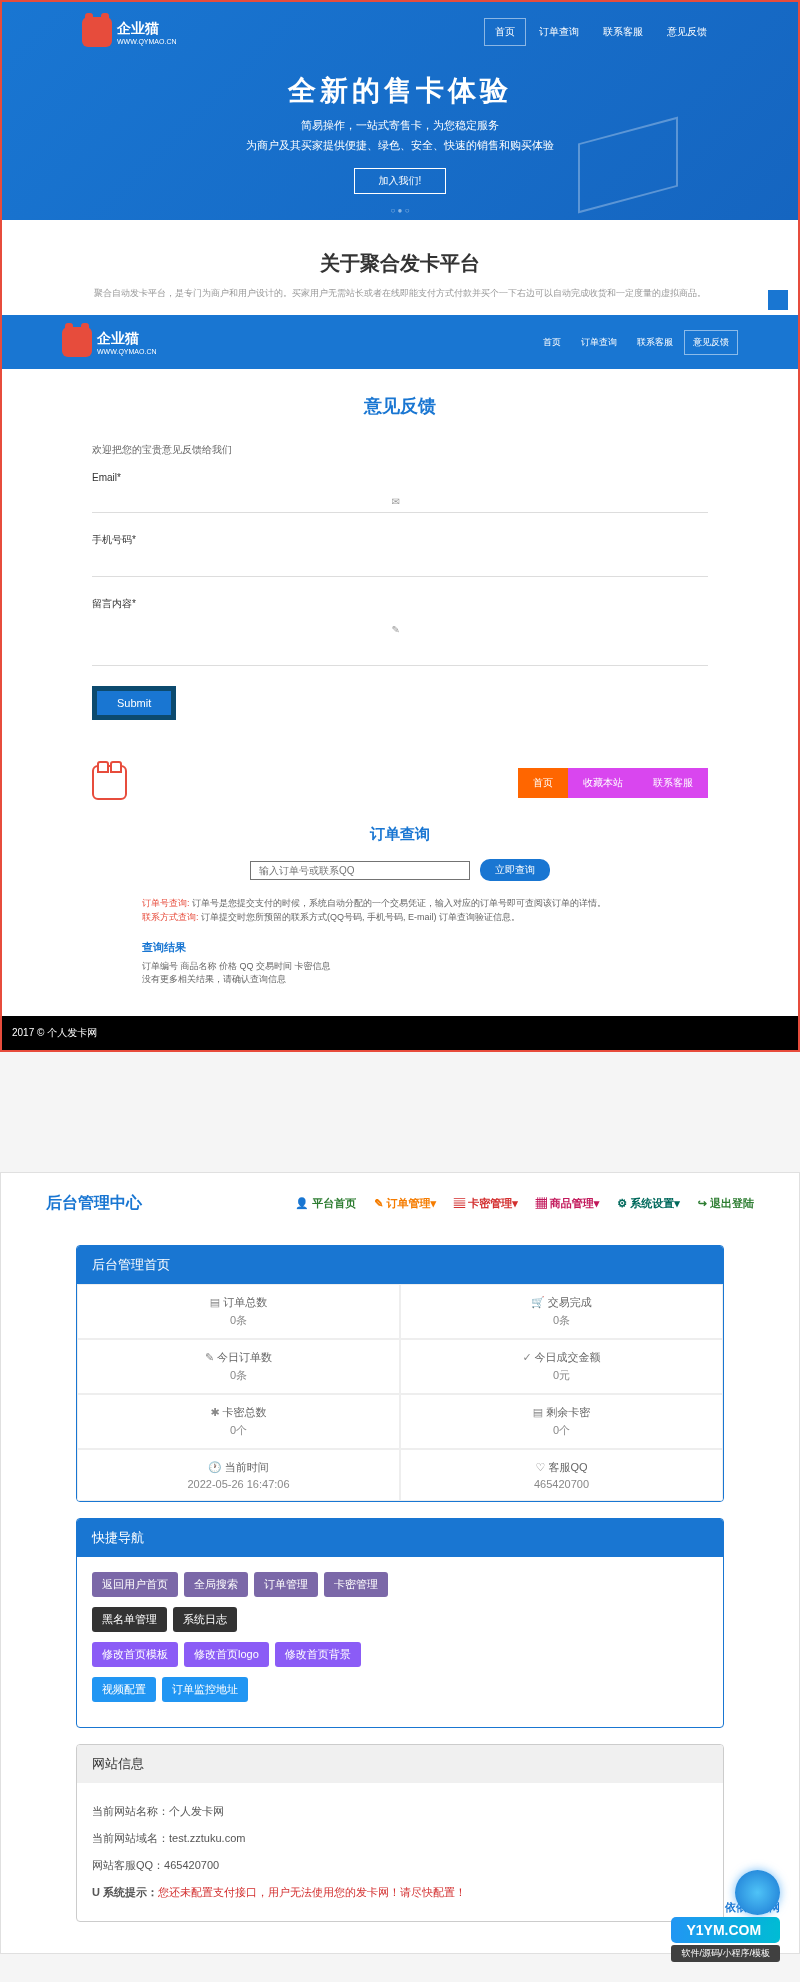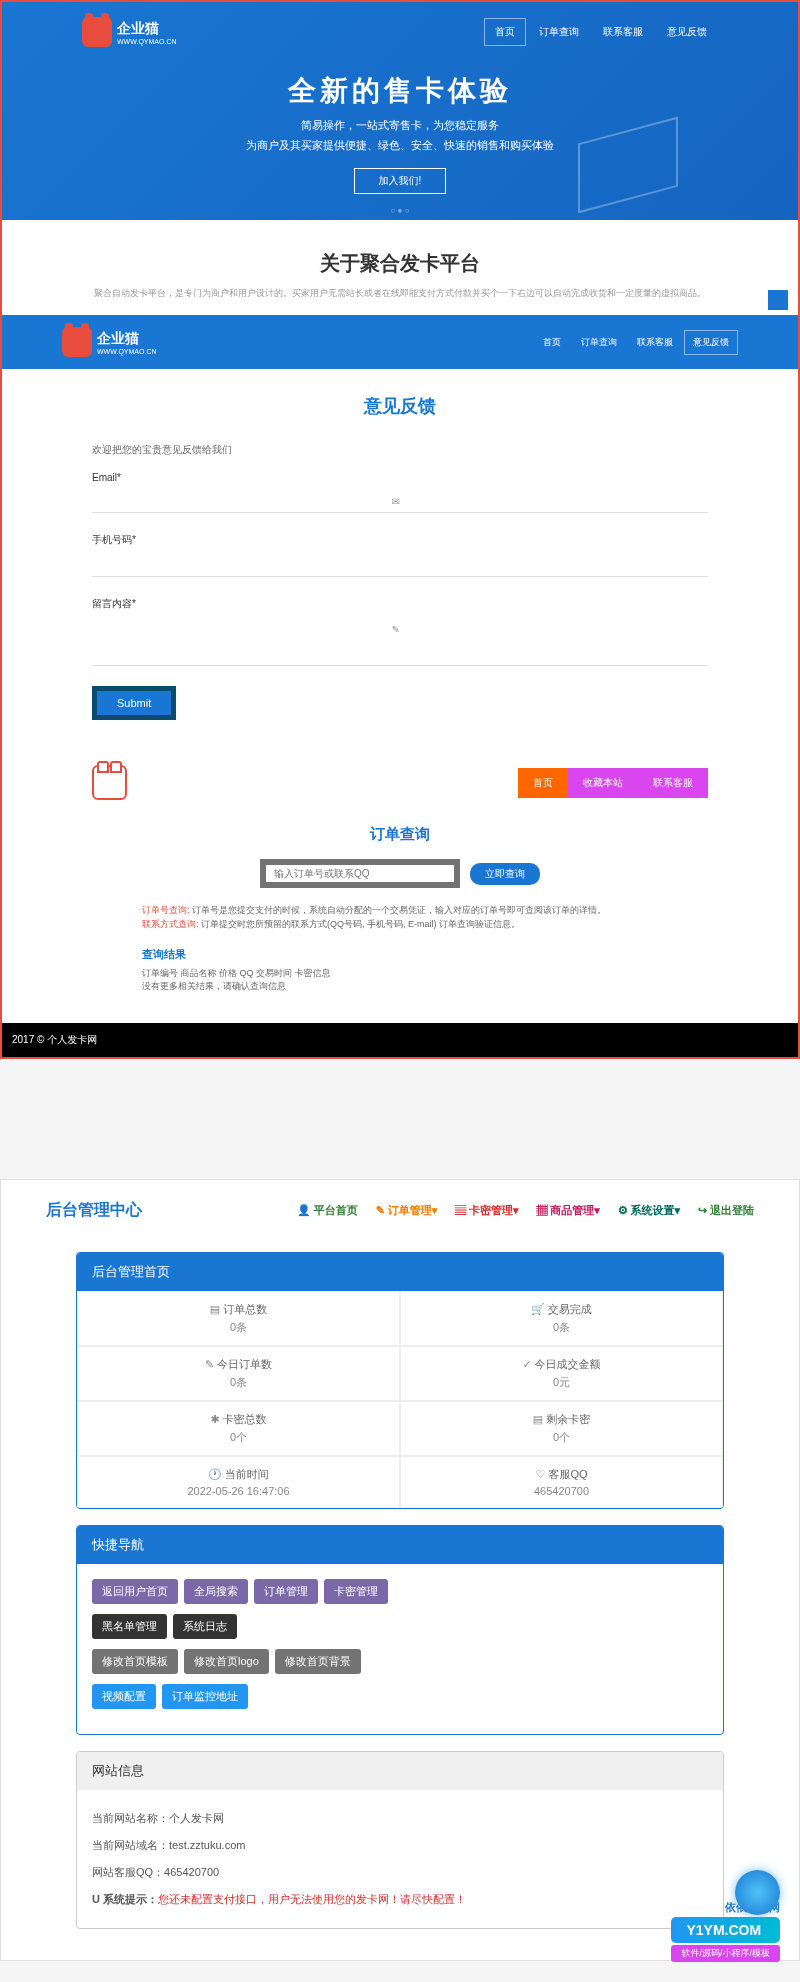--- a/index.html
+++ b/index.html
@@ -53,65 +53,65 @@
 .order-logo { width: 35px; height: 35px; border: 2px solid #e74c3c; border-radius: 6px; position: relative; }
 .order-logo::before, .order-logo::after { content: ''; position: absolute; width: 8px; height: 8px; border: 2px solid #e74c3c; top: -6px; border-radius: 3px 3px 0 0; background: #fff; }
 .order-logo::before { left: 3px; }
 .order-logo::after { right: 3px; }
 .order-nav-items { display: flex; }
 .order-nav-item { padding: 8px 15px; font-size: 10px; color: #fff; }
 .order-nav-item.orange { background: #ff6600; }
 .order-nav-item.black { background: #d946ef; }
 .order-title { text-align: center; color: #1976d2; font-size: 15px; font-weight: bold; padding: 25px 0 15px; }
 .search-row { display: flex; align-items: center; justify-content: center; gap: 10px; margin-bottom: 15px; }
-.search-input { border: 6px solid #737373; padding: 3px 8px; width: 200px; font-size: 10px; }
+.search-input { border: 1px solid #737373; padding: 3px 8px; width: 220px; font-size: 10px; }
 .search-btn { background: #1976d2; color: #fff; border: none; padding: 4px 15px; border-radius: 10px; font-size: 10px; }
 .search-info { font-size: 9px; color: #666; padding: 0 50px; line-height: 1.6; }
 .search-info .red { color: #e74c3c; }
 .result-title { color: #1976d2; font-size: 11px; font-weight: bold; margin: 15px 0 5px 50px; }
 .result-row { font-size: 9px; color: #666; padding: 0 50px; }
 .footer-black { background: #000; color: #fff; text-align: left; padding: 10px; font-size: 10px; margin-top: 30px; }
 
 
 .admin-wrap { background: #fff; margin-top: 120px; padding: 15px; border: 1px solid #e0e0e0; }
 .admin-header { display: flex; justify-content: space-between; align-items: center; padding: 5px 30px 15px; }
 .admin-title { color: #1976d2; font-size: 16px; font-weight: bold; }
 .admin-nav { display: flex; gap: 18px; }
-.admin-nav-item { font-size: 11px; font-weight: bold; display: flex; align-items: center; gap: 3px; font-family: Liberation Serif, serif; }
+.admin-nav-item { font-size: 11px; font-weight: bold; display: flex; align-items: center; gap: 3px; }
 .c-green { color: #2e7d32; }
 .c-orange { color: #f57c00; }
 .c-red { color: #d32f2f; }
 .c-pink { color: #c2185b; }
 .c-darkgreen { color: #00695c; }
 
 .panel { margin: 16px 60px; border: 1px solid #1976d2; border-radius: 4px; overflow: hidden; }
 .panel-header { background: #1976d2; color: #fff; padding: 10px 15px; font-size: 13px; }
 .panel-body { padding: 15px; }
 .stats-grid { display: grid; grid-template-columns: 1fr 1fr; }
 .stat-cell { text-align: center; padding: 10px; border: 1px solid #eee; }
 .stat-label { font-size: 11px; color: #666; }
 .stat-value { font-size: 11px; color: #888; margin-top: 3px; }
 .stat-icon { font-size: 11px; color: #888; margin-right: 3px; }
 
 .tag-row { display: flex; flex-wrap: wrap; gap: 6px; margin-bottom: 10px; }
 .tag { padding: 5px 10px; color: #fff; font-size: 11px; border-radius: 3px; }
 .tag-purple { background: #7b68a8; }
 .tag-black { background: #333; }
-.tag-green { background: #737373; }
+.tag-green { background: #8b5cf6; }
 .tag-blue { background: #2196f3; }
 
 .info-row { padding: 6px 0; font-size: 11px; color: #555; }
 .info-row .green { color: #2e7d32; font-weight: bold; }
 .info-row .red { color: #d32f2f; }
 .info-row .bold { font-weight: bold; }
 
 .watermark { position: fixed; bottom: 20px; right: 20px; }
 .wm-circle { width: 45px; height: 45px; border-radius: 50%; background: radial-gradient(circle, #4fc3f7, #1976d2); position: absolute; right: 0; top: -30px; box-shadow: 0 0 10px rgba(33,150,243,0.6); }
 .wm-text { background: linear-gradient(90deg, #2196f3, #00bcd4); color: #fff; padding: 5px 15px; border-radius: 5px; font-size: 14px; font-weight: bold; }
-.wm-sub { background: #d946ef; color: #fff; padding: 2px 10px; font-size: 9px; border-radius: 3px; margin-top: 2px; text-align: center; }
+.wm-sub { background: #404040; color: #fff; padding: 2px 10px; font-size: 9px; border-radius: 3px; margin-top: 2px; text-align: center; }
 </style>
 </head>
 <body>
 
 <div class="hero">
   <div class="hero-nav">
     <div class="logo">
       <div class="logo-icon"></div>
       <div>
         <span class="logo-text">企业猫</span>

